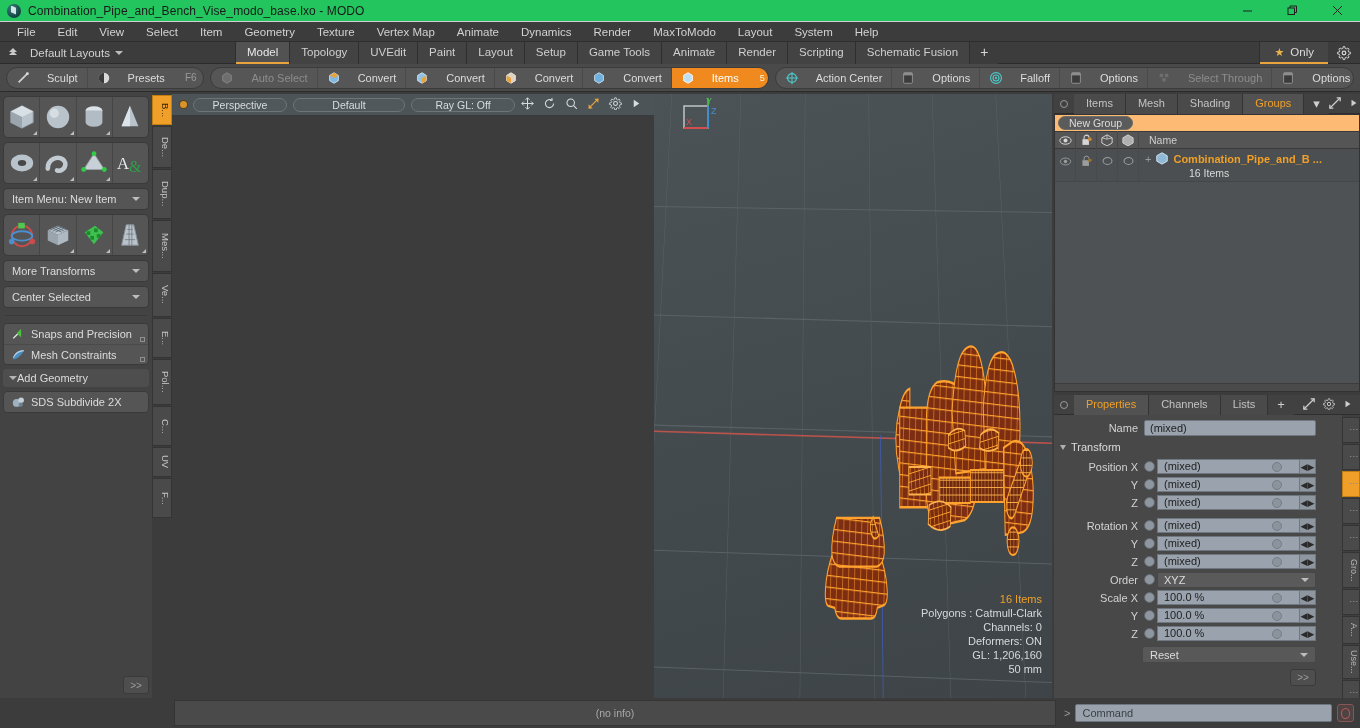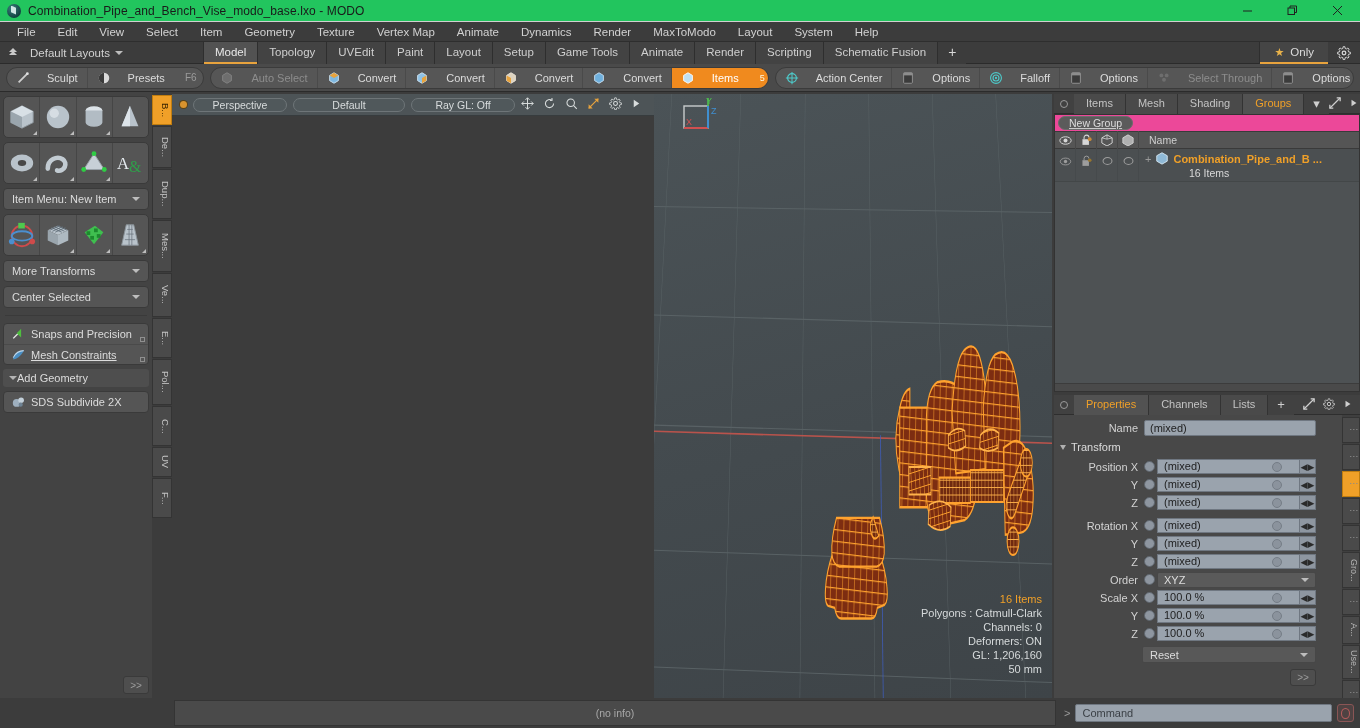--- a/index.html
+++ b/index.html
@@ -45,21 +45,21 @@
   
   .layoutbar {
     height:22px; flex:0 0 22px; background:#3c3c3c; display:flex; align-items:center;
     border-bottom:1px solid #2b2b2b; padding-left:4px;
   }
   .tree-icon { width:18px; text-align:center; color:#c9c9c9; font-size:11px; }
   .layoutbar .layouts-label {
     margin-left:8px; font-size:11.5px; color:#d2d2d2; display:flex; align-items:center; gap:5px;
   }
   .caret-dn { width:0;height:0;border-left:4px solid transparent;border-right:4px solid transparent;border-top:4px solid #bdbdbd; }
-  .ltabs { display:flex; margin-left:80px; height:22px; }
+  .ltabs { display:flex; margin-left:112px; height:22px; }
   .ltab {
     padding:0 11px; height:22px; line-height:21px; font-size:11.5px; color:#cfcfcf;
     background:#434343; border-right:1px solid #2e2e2e; cursor:default; position:relative;
   }
   .ltab:first-child{ border-left:1px solid #2e2e2e; }
   .ltab.active { background:#525252; color:#e8e8e8; }
   .ltab.active::after{ content:""; position:absolute; left:0; right:0; bottom:0; height:2px; background:#e8a33d; }
   .ltab.plus { color:#d8d8d8; font-size:14px; padding:0 10px; line-height:20px; background:#3c3c3c; border-right:none;}
   .layoutbar .right { margin-left:auto; display:flex; align-items:center; height:22px; }
   .only-btn {
@@ -108,21 +108,21 @@
     height:22px; background:#555; border:1px solid #3a3a3a; border-radius:4px;
     display:flex; align-items:center; padding:0 8px; font-size:11px; color:#dcdcdc;
   }
   .dropsel .caret-dn { margin-left:auto; }
   .divline { height:1px; background:#3a3a3a; margin:3px 2px; }
   .btnrow {
     background:#555; border:1px solid #3a3a3a; border-radius:4px; overflow:hidden;
   }
   .lbtn { height:20px; display:flex; align-items:center; gap:6px; padding:0 7px;
     font-size:11px; color:#dcdcdc; position:relative; cursor:default; }
-  .lbtn + .lbtn { border-top:1px solid #4a4a4a;text-decoration:underline; }
+  .lbtn + .lbtn { border-top:1px solid #4a4a4a; }
   .lbtn .sq { position:absolute; right:3px; bottom:2px; width:5px;height:5px; border:1px solid #8f8f8f;}
   .section-hdr {
     height:18px; display:flex; align-items:center; padding:0 6px;
     font-size:11px; color:#dcdcdc; background:#4e4e4e; border-radius:3px;
   }
   .caret-sm { width:0;height:0;border-left:4px solid transparent;border-right:4px solid transparent;border-top:4px solid #b4b4b4;}
   .fwd-btn {
     margin-top:auto; align-self:flex-end; width:26px; height:18px; background:#4e4e4e;
     border:1px solid #3a3a3a; border-radius:3px; color:#9c9c9c; font-size:10px;
     display:flex; align-items:center; justify-content:center;
@@ -172,21 +172,21 @@
   .pdot { width:8px;height:8px;border-radius:50%; border:1.5px solid #9a9a9a; margin:0 6px; flex:0 0 8px;}
   .ptab {
     padding:0 12px; height:20px; line-height:19px; font-size:11px; color:#c3c3c3;
     background:#4a4a4a; border-right:1px solid #333; cursor:default;
   }
   .ptab.active { background:#525252; color:#f0a028; }
   .ptab.plus{ background:#414141; border-right:none; color:#cfcfcf; font-size:13px; padding:0 9px;}
   .panel-tabs .pright { margin-left:auto; display:flex; align-items:center; gap:8px; padding-right:7px; }
 
   .groups-body { flex:0 0 278px; display:flex; flex-direction:column; background:#4a4a4a; border:1px solid #333; }
-  .newgroup-row { height:16px; display:flex; align-items:center; padding:2px 3px; background:#ec4899;text-decoration:underline;}
+  .newgroup-row { height:16px; display:flex; align-items:center; padding:2px 3px; background:#fdba74;}
   .newgroup-btn {
     height:14px; line-height:13px; padding:0 10px; background:#5b5b5b; border:1px solid #6c6c6c;
     border-radius:7px; font-size:10.5px; color:#dcdcdc;
   }
   .list-hdr {
     height:18px; display:flex; align-items:center; background:#555; border-top:1px solid #3a3a3a;
     border-bottom:1px solid #3a3a3a; font-size:10.5px; color:#cfcfcf;
   }
   .colcell { width:21px; display:flex; align-items:center; justify-content:center; border-right:1px solid #484848; height:18px;}
   .list-hdr .namecol { padding-left:10px; }

